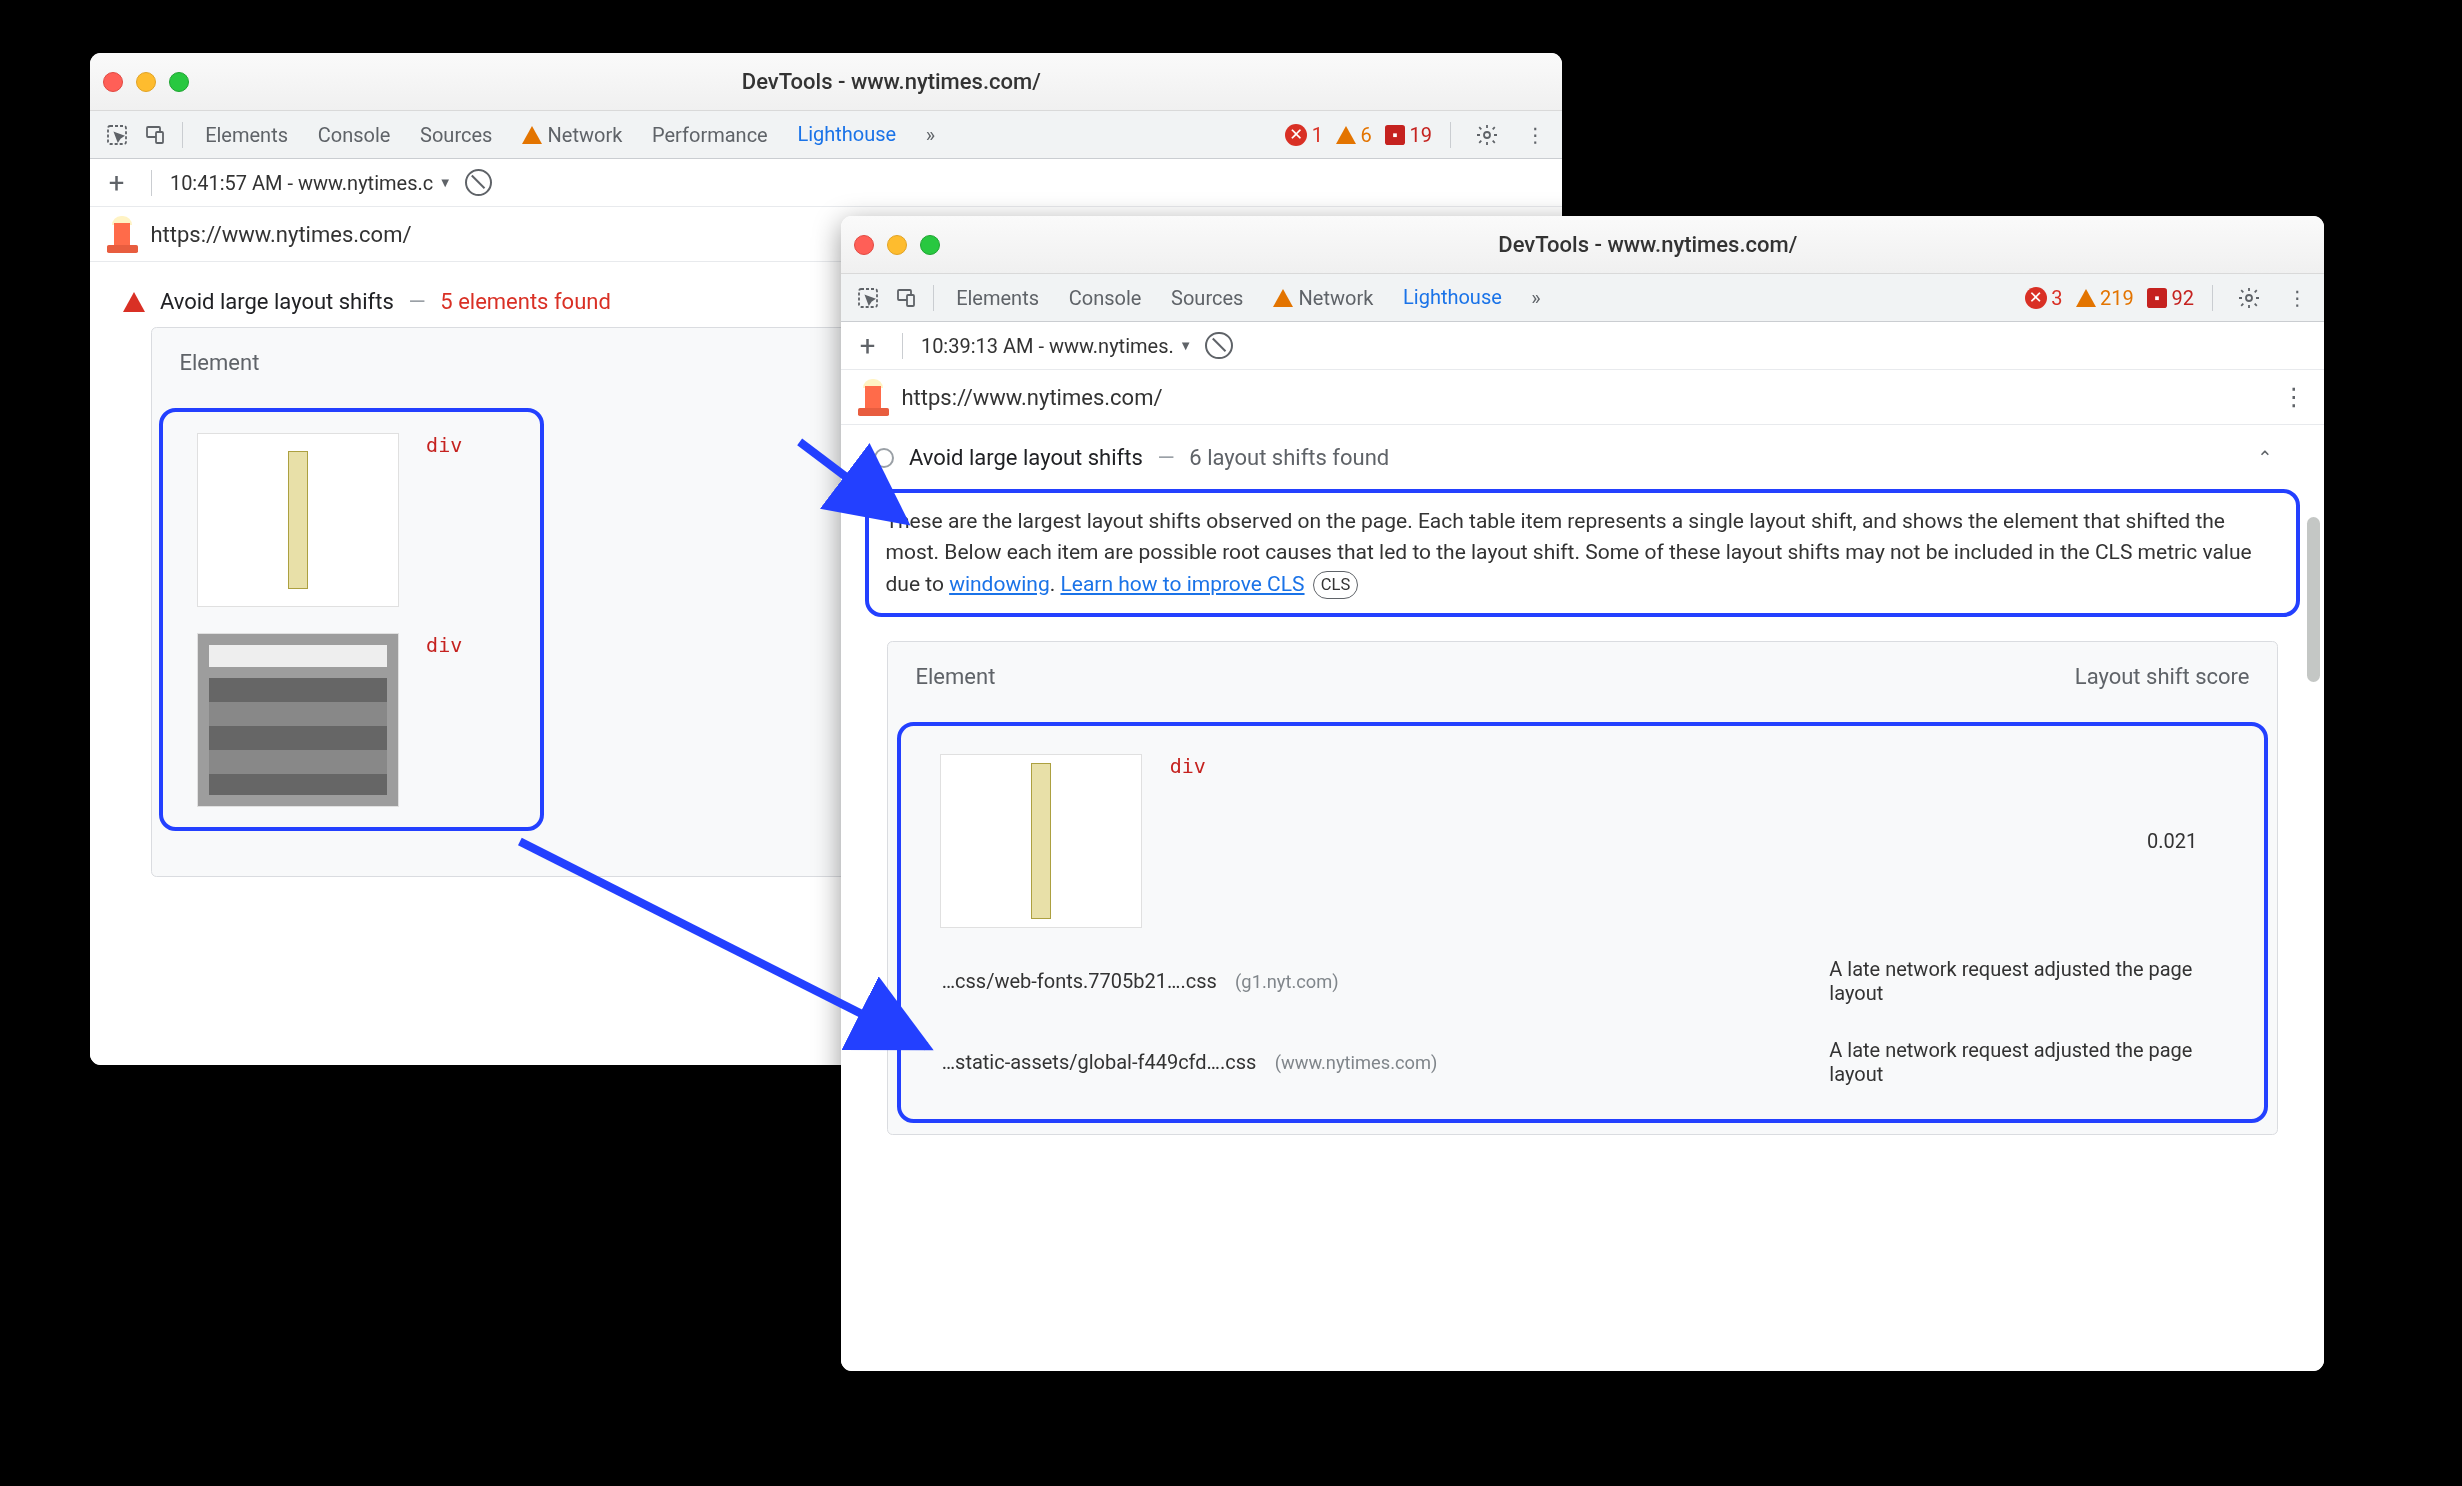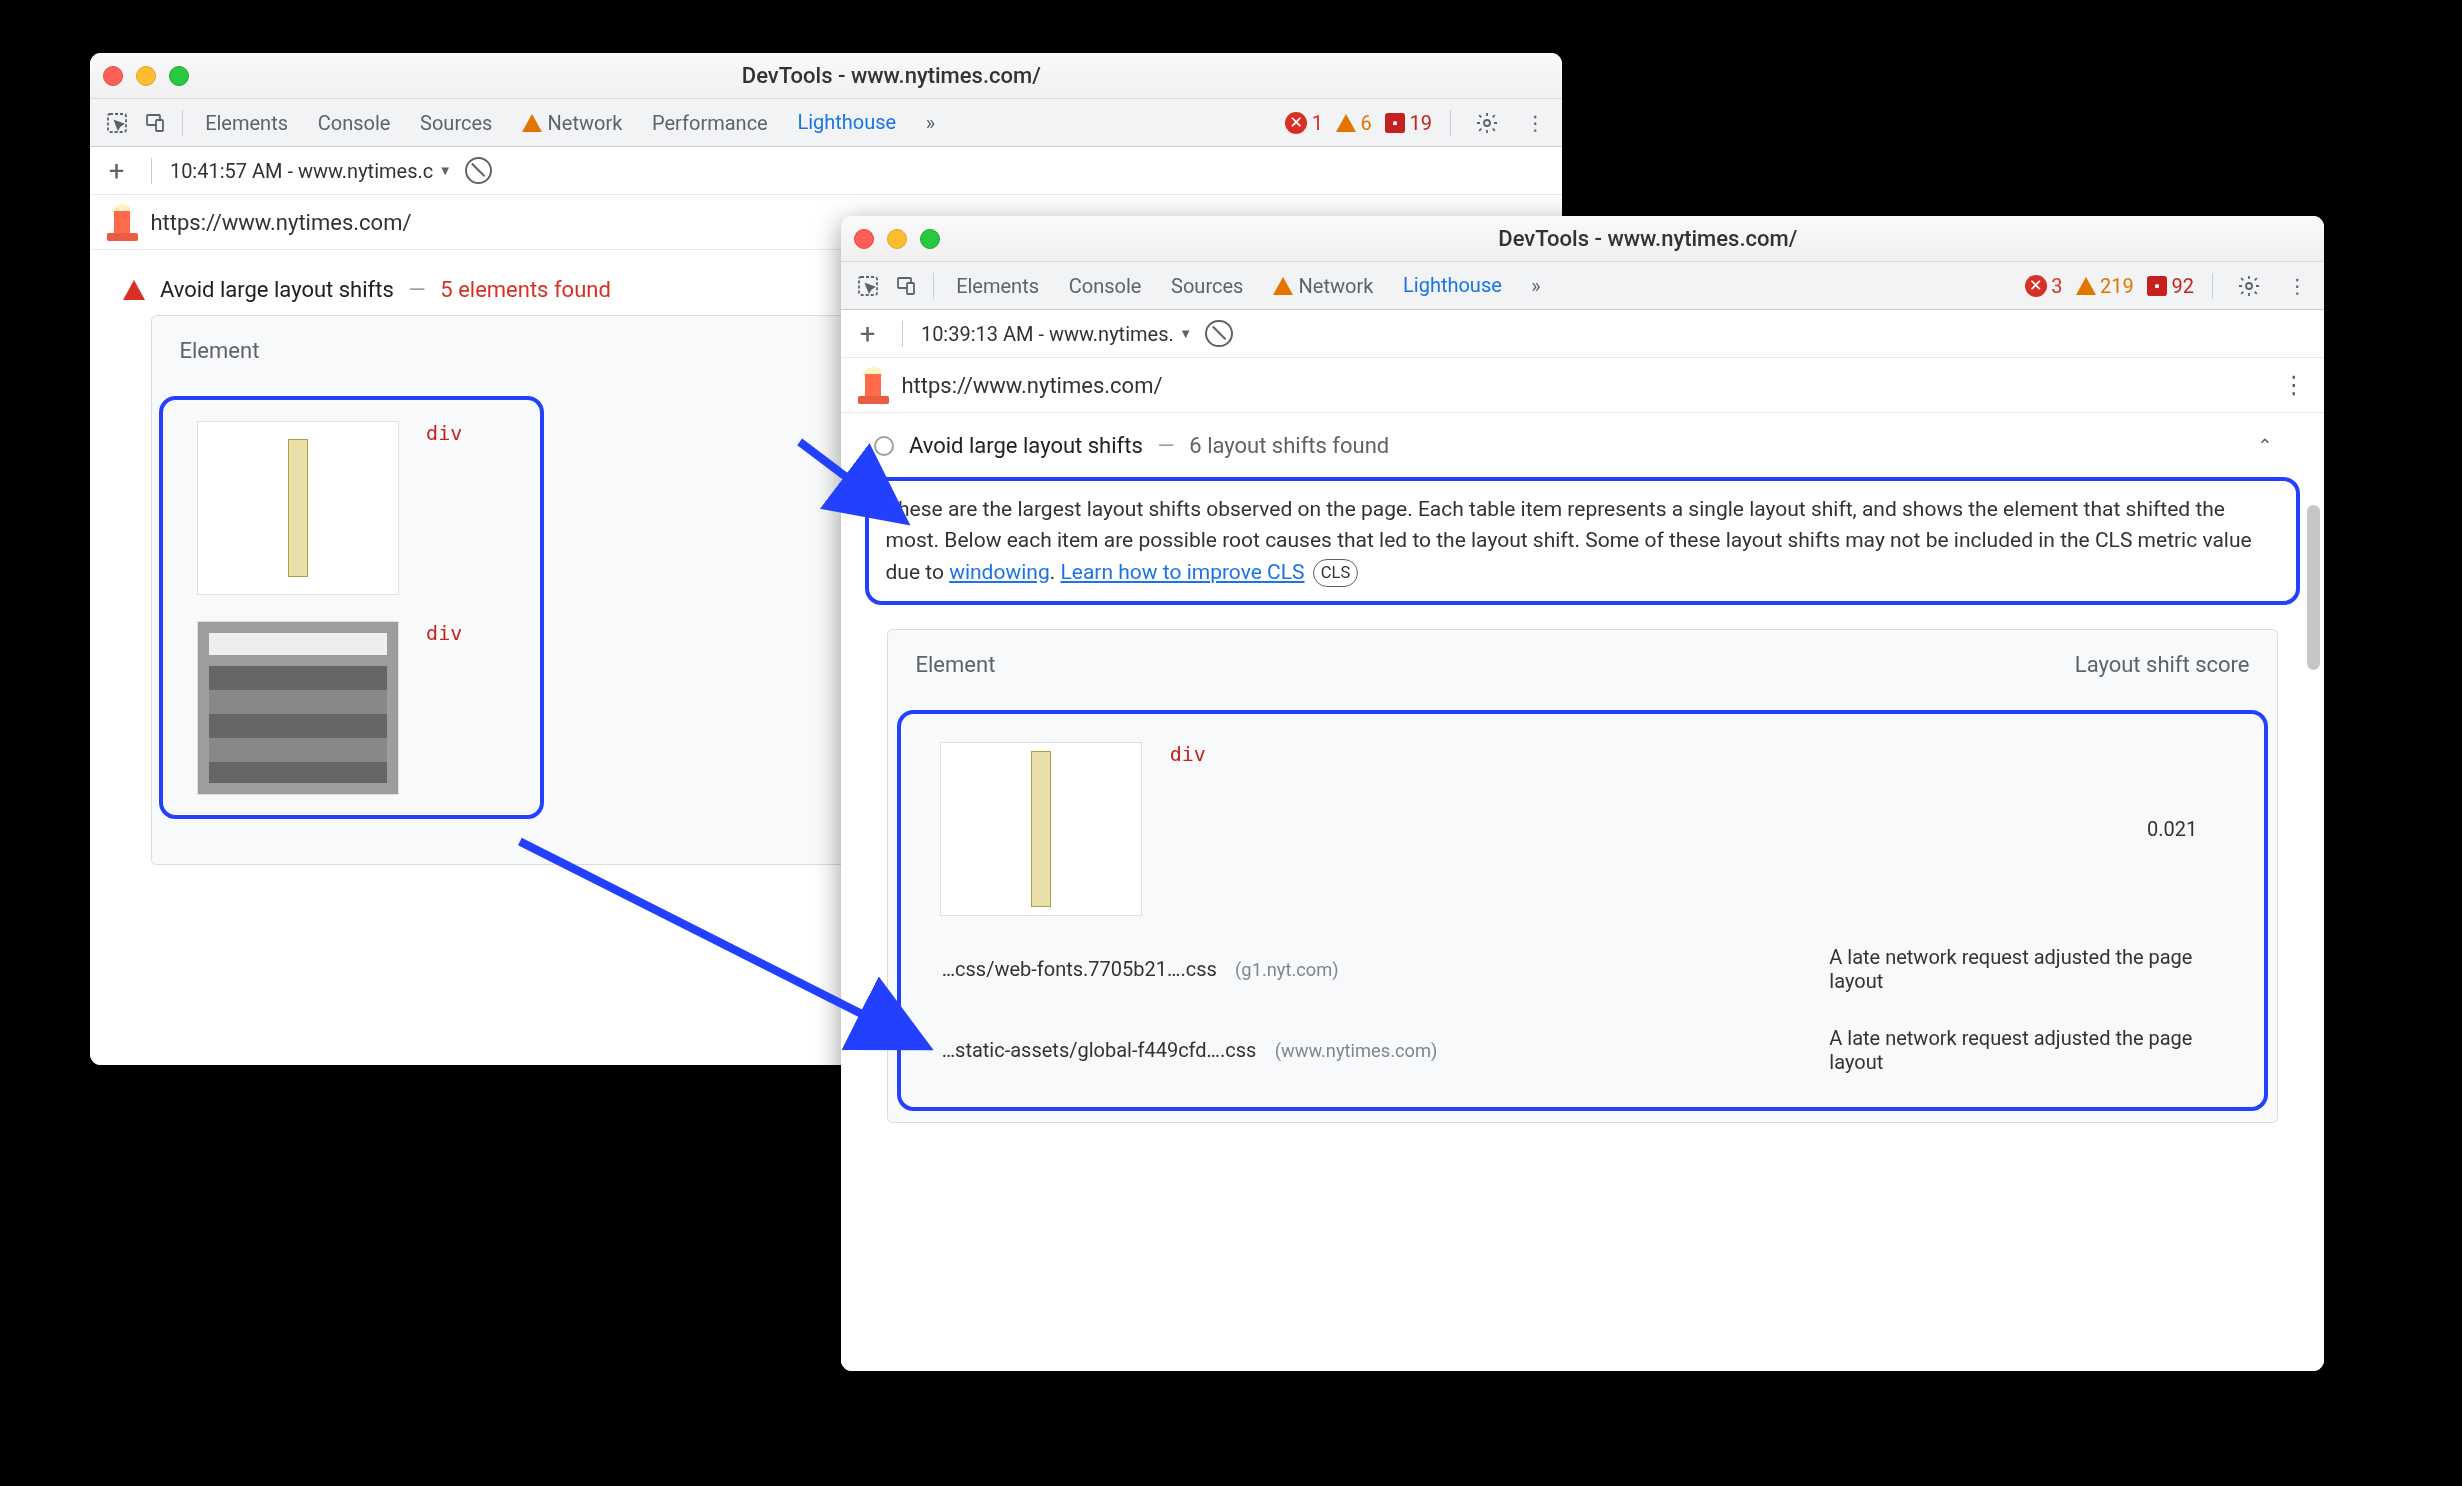--- a/index.html
+++ b/index.html
@@ -20,21 +20,21 @@
     border-radius: 11px;
     box-shadow: 0 7.3px 27.5px rgba(0,0,0,0.4);
     overflow: hidden;
     display: flex;
     flex-direction: column;
   }
   .window-back { left: 90px; top: 53px; width: 1472px; height: 1012px; }
   .window-front { left: 841px; top: 216px; width: 1483px; height: 1155px; }
 
   .titlebar {
-    height: 46px;
+    height: 58px;
     background: linear-gradient(#fafafa, #f0f0f0);
     border-bottom: 0.9px solid #d9d9d9;
     display: flex;
     align-items: center;
     padding: 14px 13px;
     gap: 28px;
   }
   .traffic-lights { display: flex; gap: 13px; margin-right: 16.5px;}
   .tl { width: 20px; height: 20px; border-radius: 50%; }
   .tl-close { background: #ff5f57; border:0.9px solid #e14942;}

